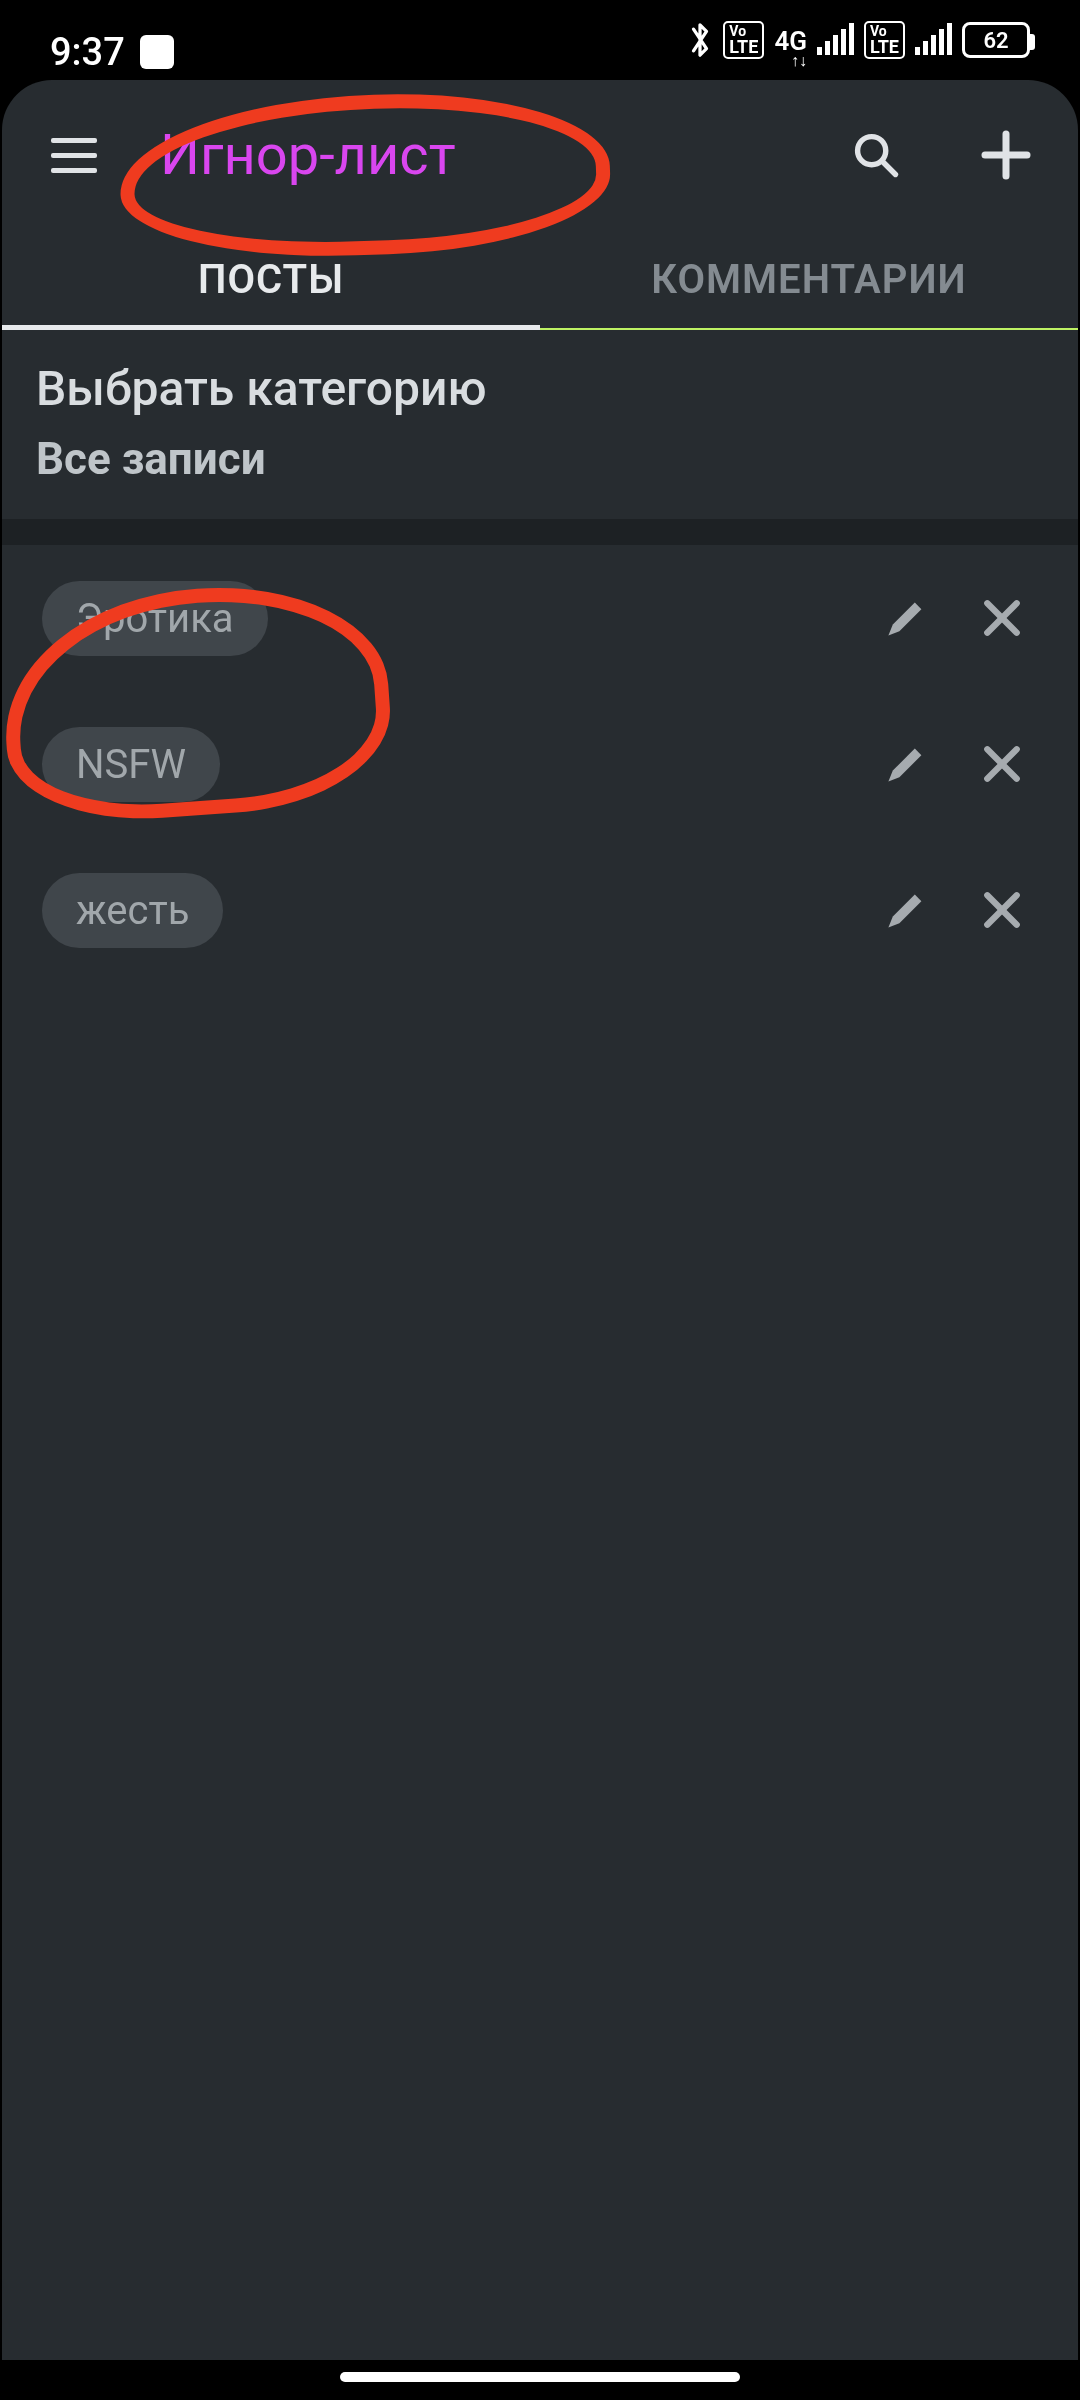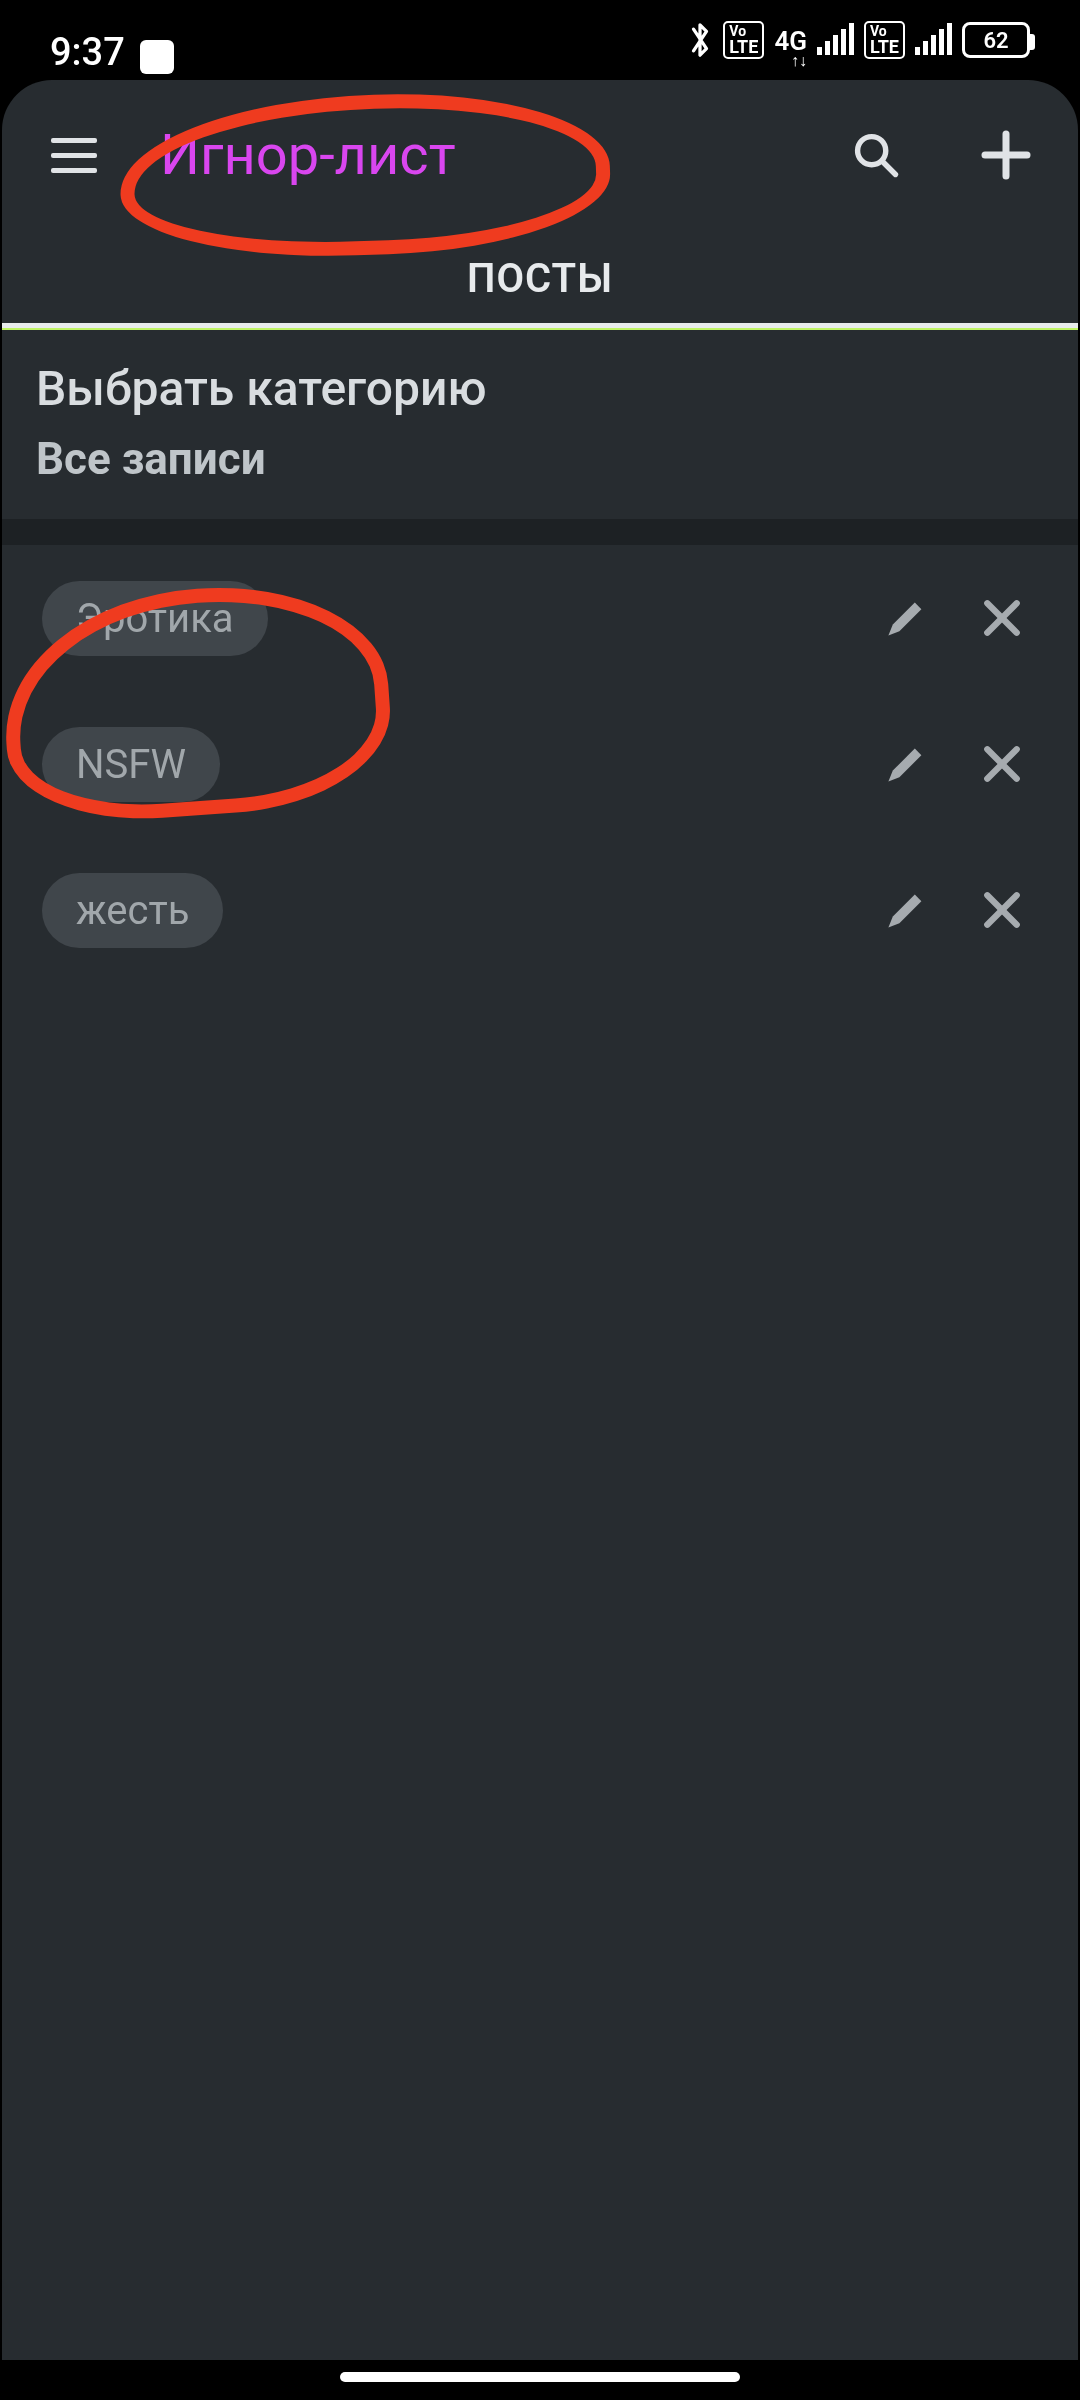--- a/index.html
+++ b/index.html
@@ -19,21 +19,21 @@
     .status-bar {
       height: 80px;
       display: flex;
       justify-content: space-between;
       align-items: center;
       padding: 0 50px 0 50px;
       color: #fff;
       font-size: 38px;
       font-weight: 500;
     }
-    .status-left { display: flex; align-items: flex-end; gap: 15px; margin-top: 24px; }
+    .status-left { display: flex; align-items: center; gap: 15px; margin-top: 24px; }
     .status-notch {
       width: 34px; height: 34px; background: #fff; border-radius: 6px;
     }
     .status-right { display: flex; align-items: center; gap: 10px; }
     .status-right svg { display:block; }
     .volte {
       border: 2px solid #fff; border-radius: 5px;
       padding: 1px 4px; font-size: 18px; font-weight: 700; line-height: 1;
     }
     .fourg { font-size: 26px; font-weight:600; line-height:0.9; display:flex; flex-direction:column; align-items:flex-end;margin-top:18px;}
@@ -69,21 +69,21 @@
     .page-title {
       flex: 1;
       color: #d946ef;
       font-size: 56px;
       font-weight: 400;
       padding-left: 14px;
     }
     .tabbar {
       height: 100px;
       display: flex;
-      border-bottom: 4px solid #bef264;
+      border-bottom: 2px solid #bef264;
     }
     .tab {
       flex: 1;
       display: flex;
       align-items: center;
       justify-content: center;
       font-size: 40px;
       font-weight: 600;
       letter-spacing: 1px;
       color: #848b91;
@@ -206,20 +206,23 @@
             <line x1="24" y1="6" x2="24" y2="42" stroke="#e0e3e6" stroke-width="6" stroke-linecap="round"></line>
             <line x1="6" y1="24" x2="42" y2="24" stroke="#e0e3e6" stroke-width="6" stroke-linecap="round"></line>
           </svg>
       </div>
     </div>
 
     <div class="tabbar">
       <div class="tab active">
         <span>ПОСТЫ</span>
       </div>
+      <div class="tab">
+        <span>КОММЕНТАРИИ</span>
+      </div>
     </div>
 
     <div class="category-block">
       <div class="cat-title">Выбрать категорию</div>
       <div class="cat-sub">Все записи</div>
     </div>
 
     <div class="divider"></div>
 
     <div class="list">

